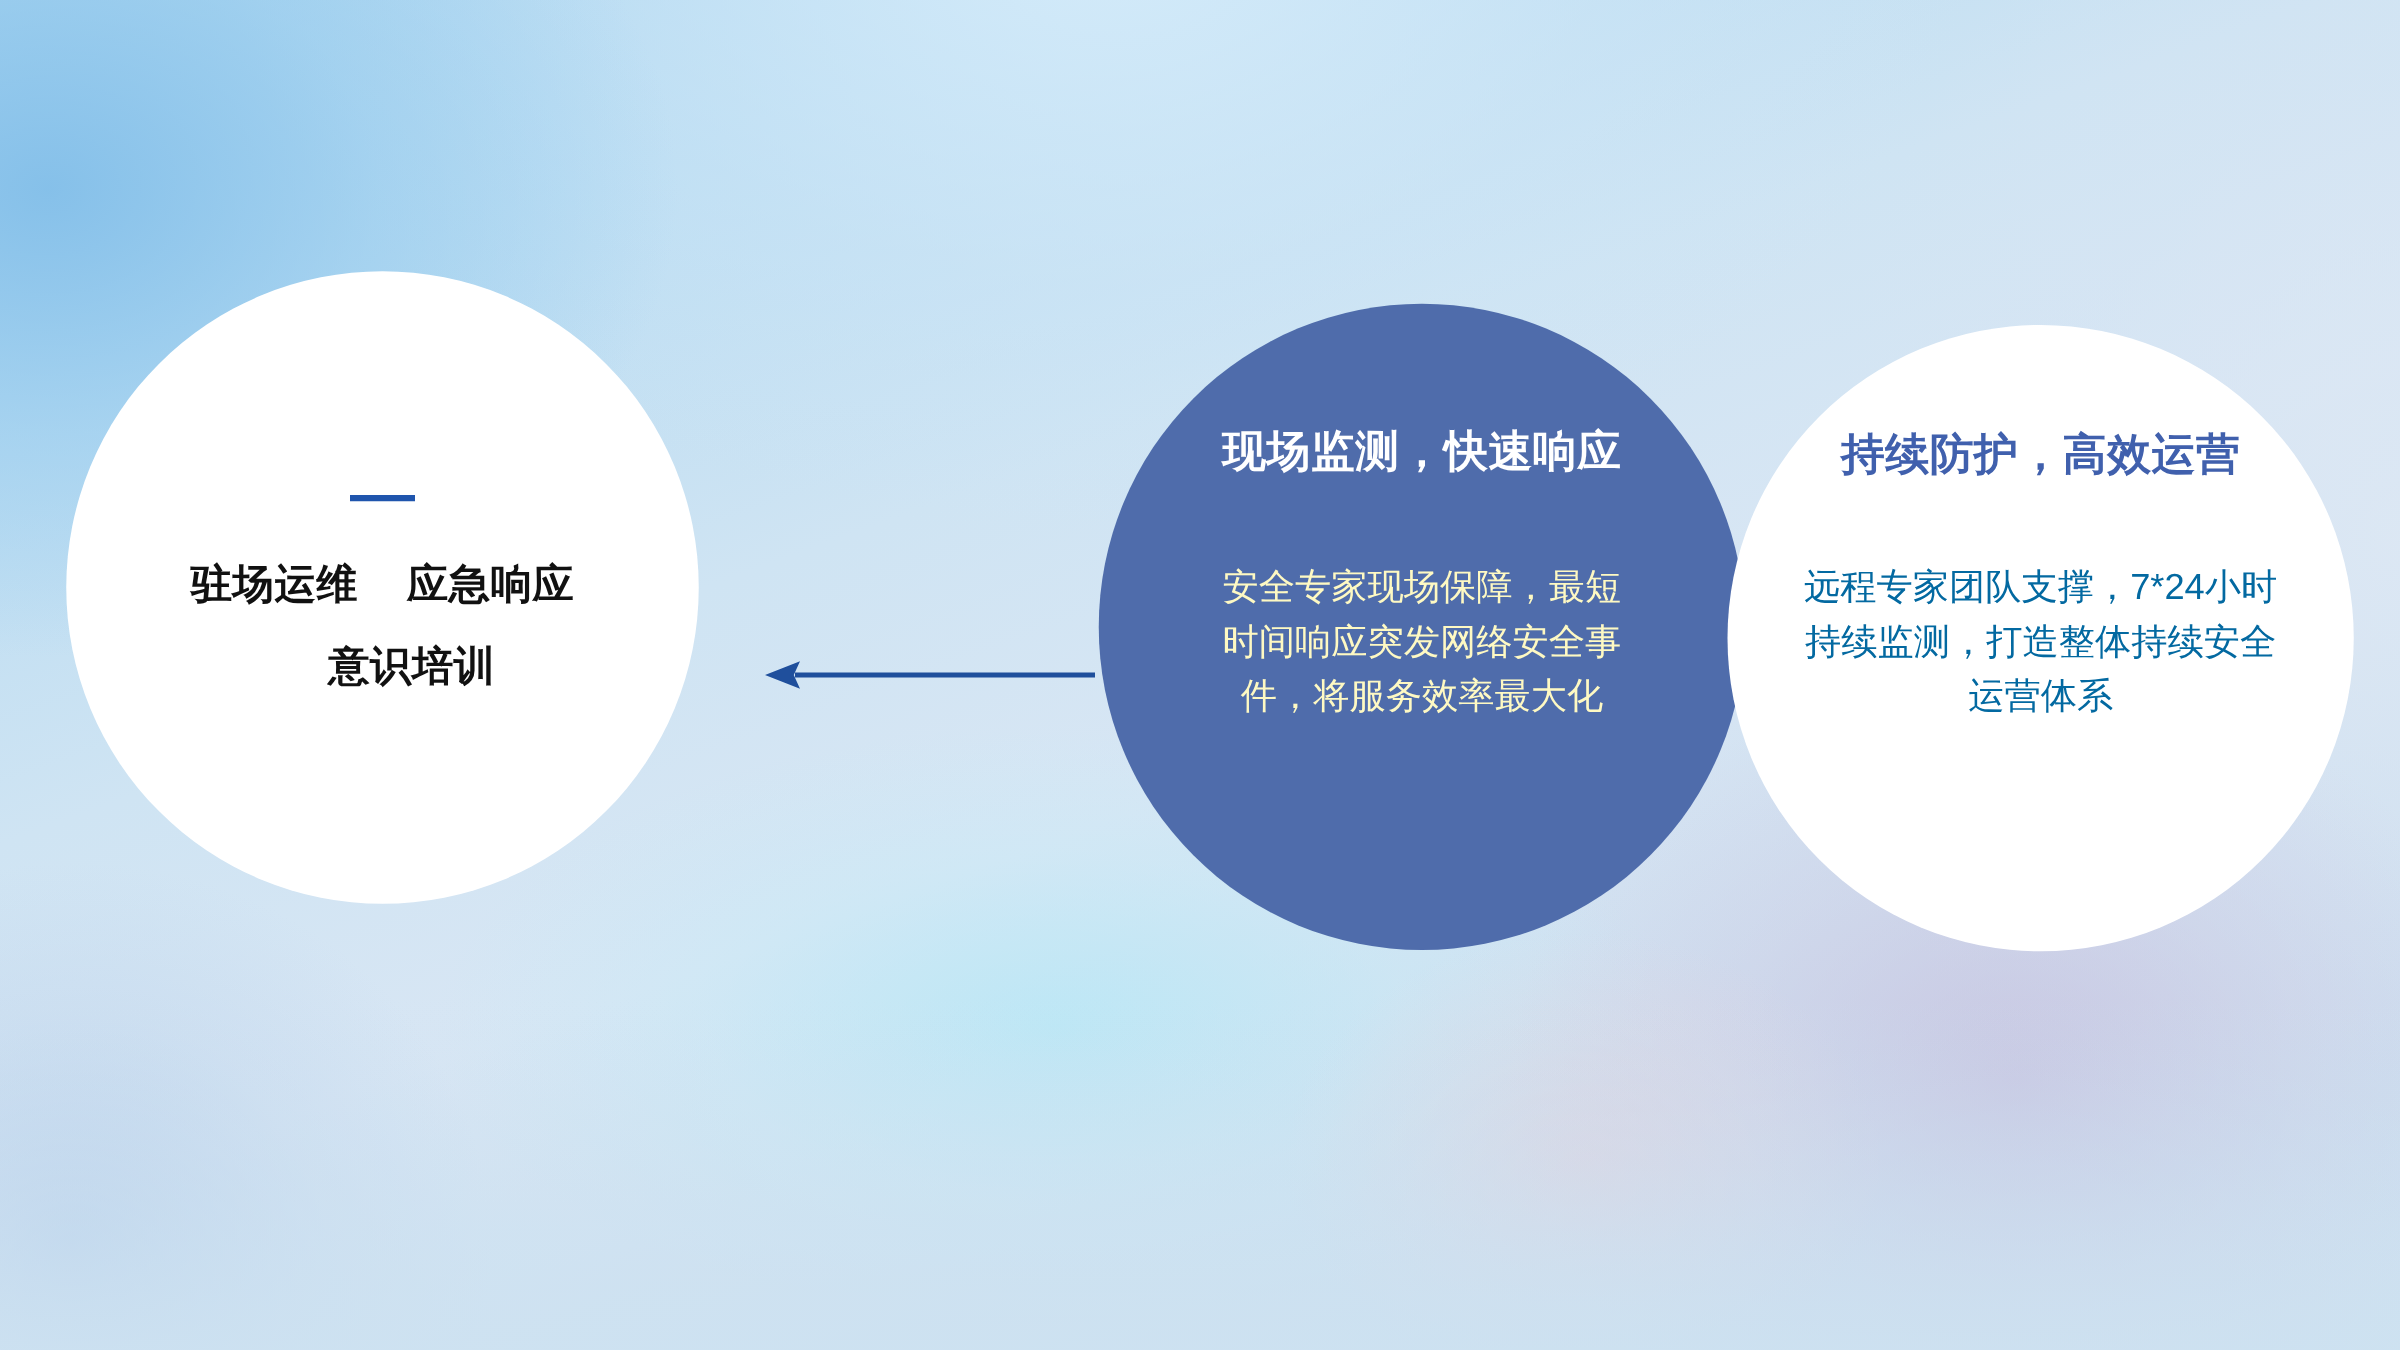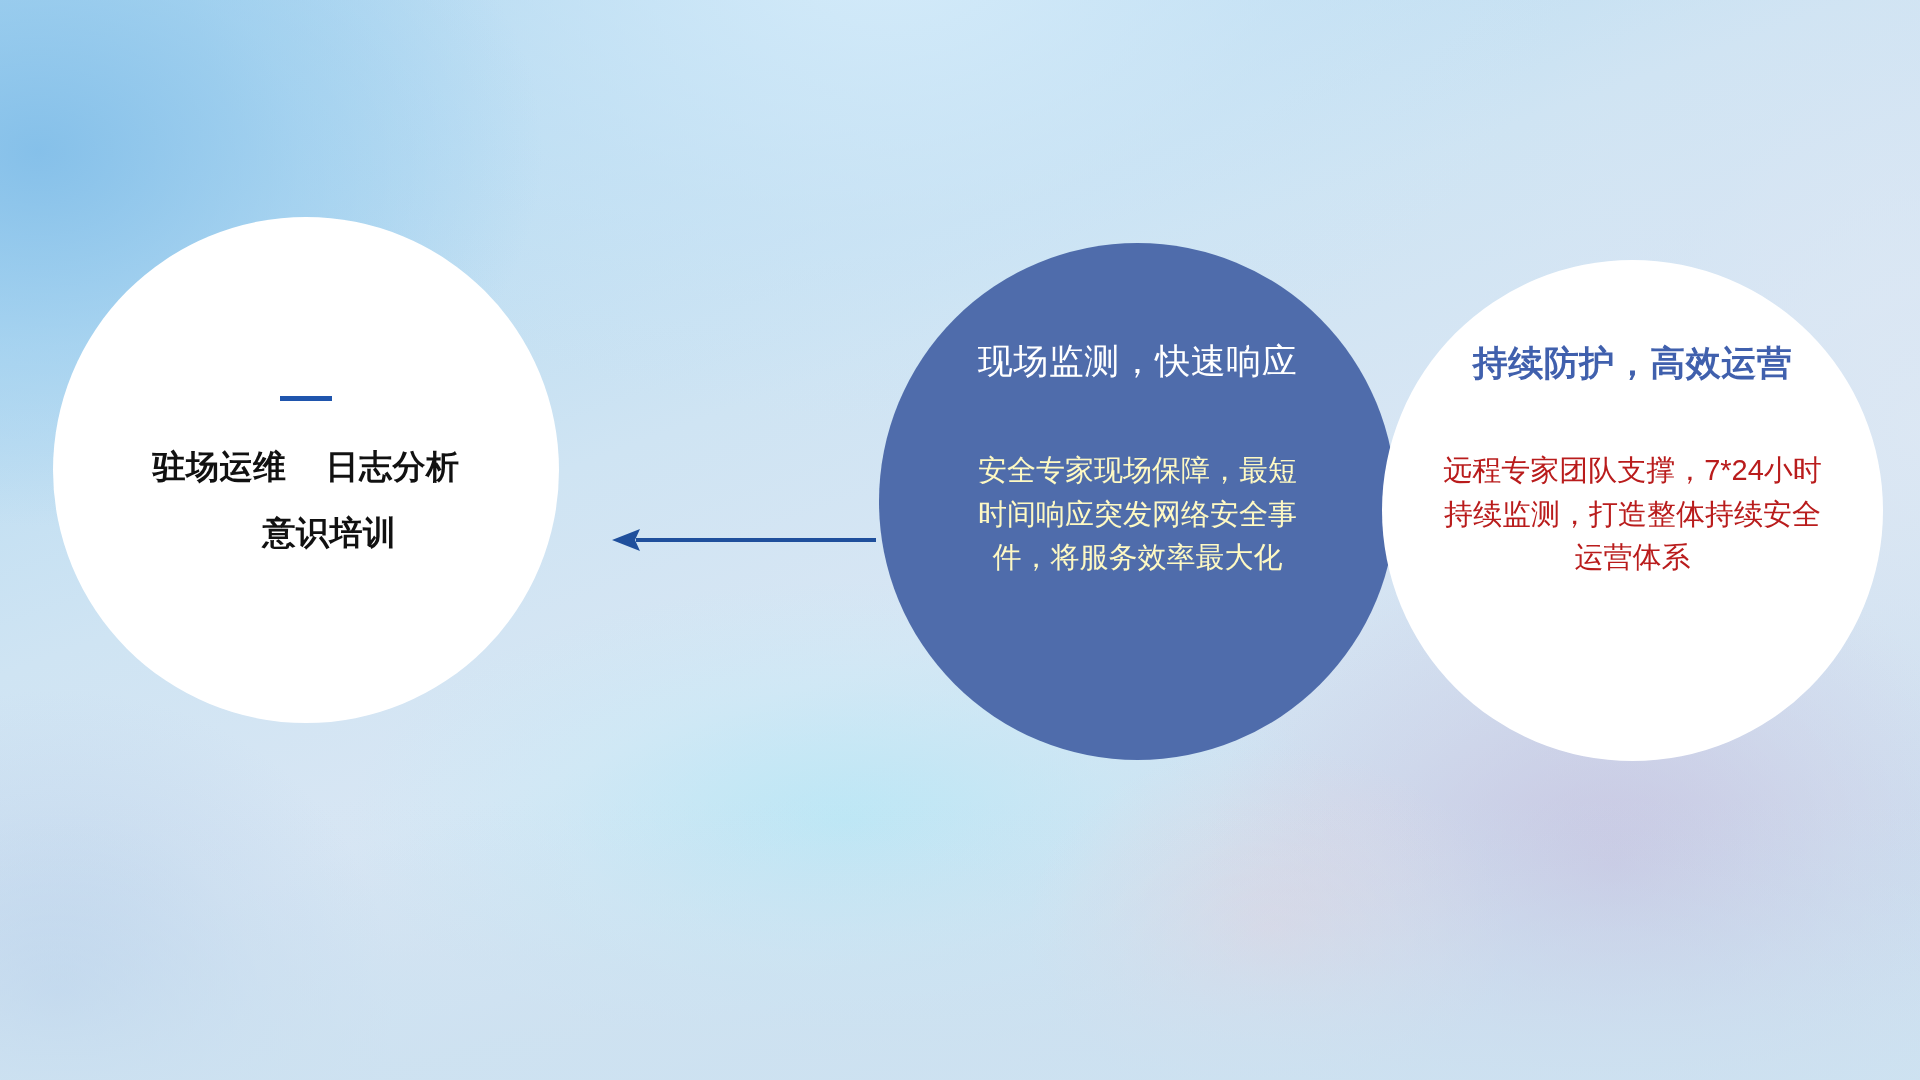--- a/index.html
+++ b/index.html
@@ -176,21 +176,21 @@
     display: flex;
     flex-direction: column;
     align-items: center;
     padding-top: 95px;
     box-sizing: border-box;
     color: #ffffff;
     text-align: center;
   }
   #mid-title {
     font-size: 35px;
-    font-weight: normal;
+    font-weight: bold;
     letter-spacing: 0.5px;
     white-space: nowrap;
   }
   #mid-body {
     margin-top: 64px;
     font-size: 29px;
     line-height: 1.5;
     width: 330px;
     text-align: center;
     color: #fef9c3;
@@ -215,21 +215,21 @@
     font-weight: bold;
     color: #4060ad;
     letter-spacing: 0.5px;
     white-space: nowrap;
   }
   #right-body {
     margin-top: 62px;
     font-size: 29px;
     line-height: 1.5;
     width: 400px;
-    color: #b91c1c;
+    color: #0369a1;
     text-align: center;
   }
 </style>
 </head>
 <body>
 
 <div id="slide">
 
   <div class="bg-layer bg-base"></div>
   <div class="bg-layer bg-blob-right"></div>
@@ -247,21 +247,21 @@
       <div id="mid-body">安全专家现场保障，最短时间响应突发网络安全事件，将服务效率最大化</div>
     </div>
   </div>
 
   <div class="circle" id="circle-left">
     <div class="left-content">
       <div id="left-dash"></div>
       <div class="left-lines">
         <div class="left-row">
           <span>驻场运维</span>
-          <span>日志分析</span>
+          <span>应急响应</span>
         </div>
         <div class="left-row single">
           <span>意识培训</span>
         </div>
       </div>
     </div>
   </div>
 
   <div class="circle" id="circle-right">
     <div class="right-content">

